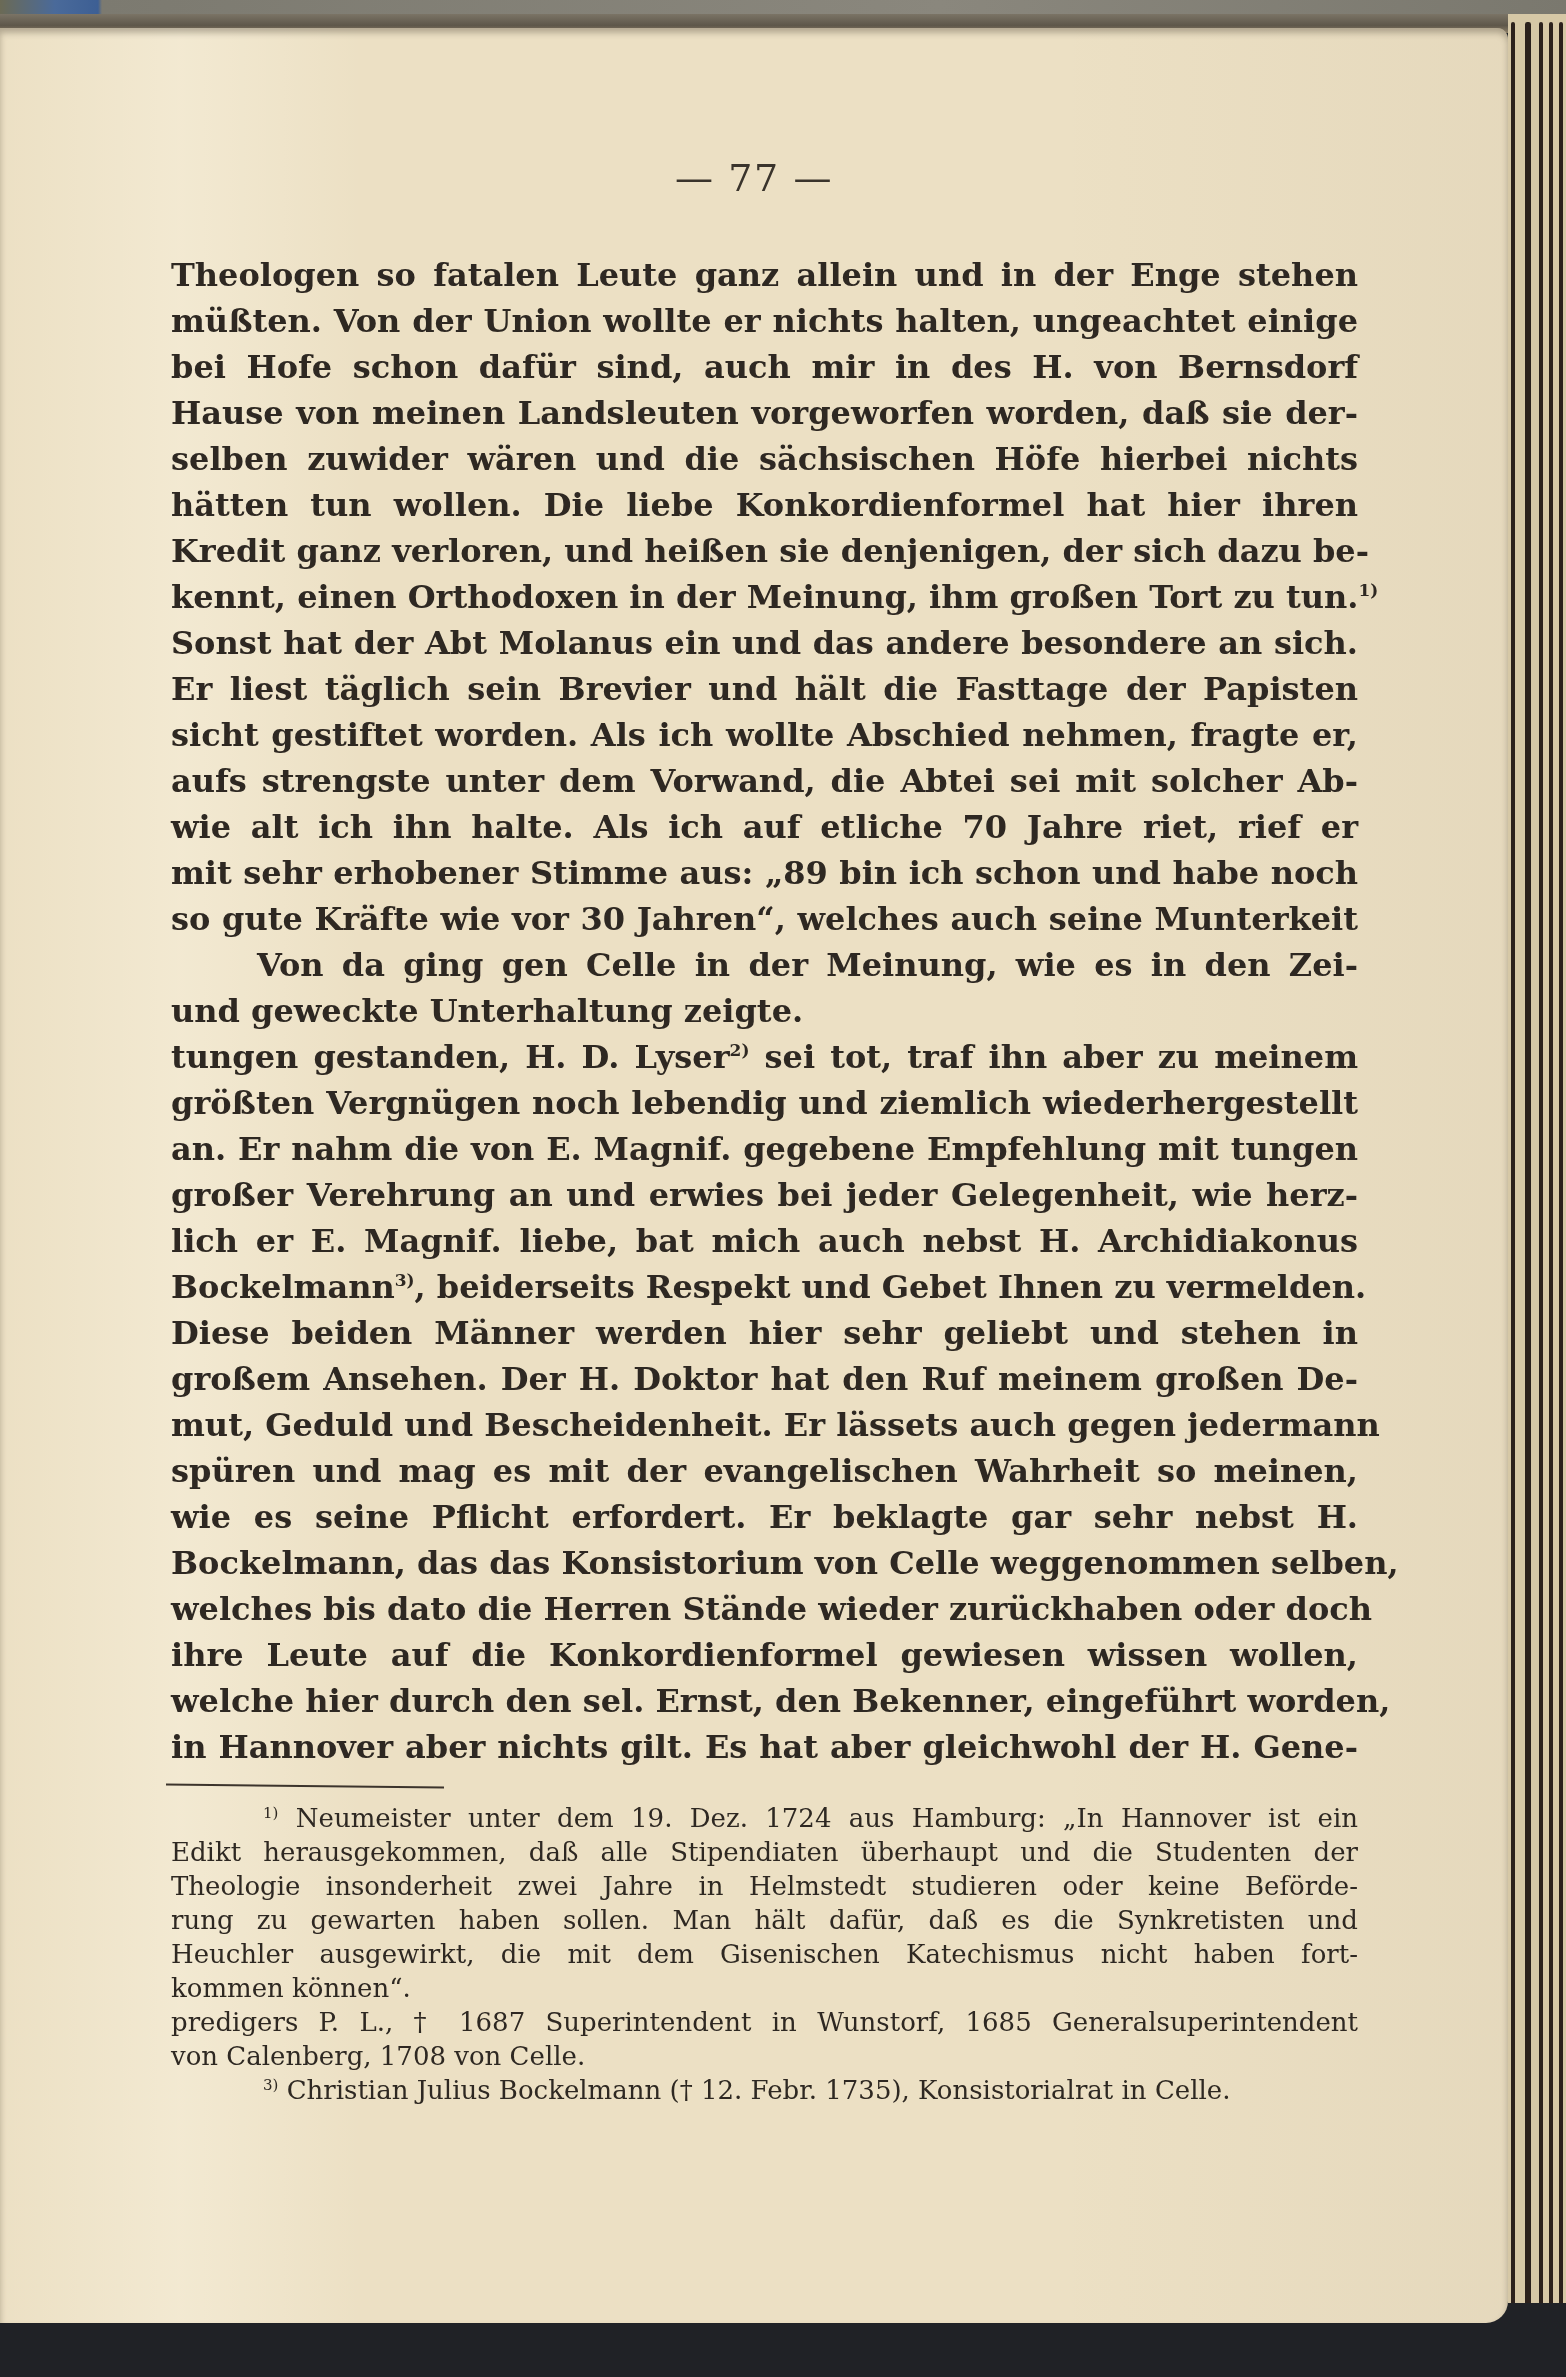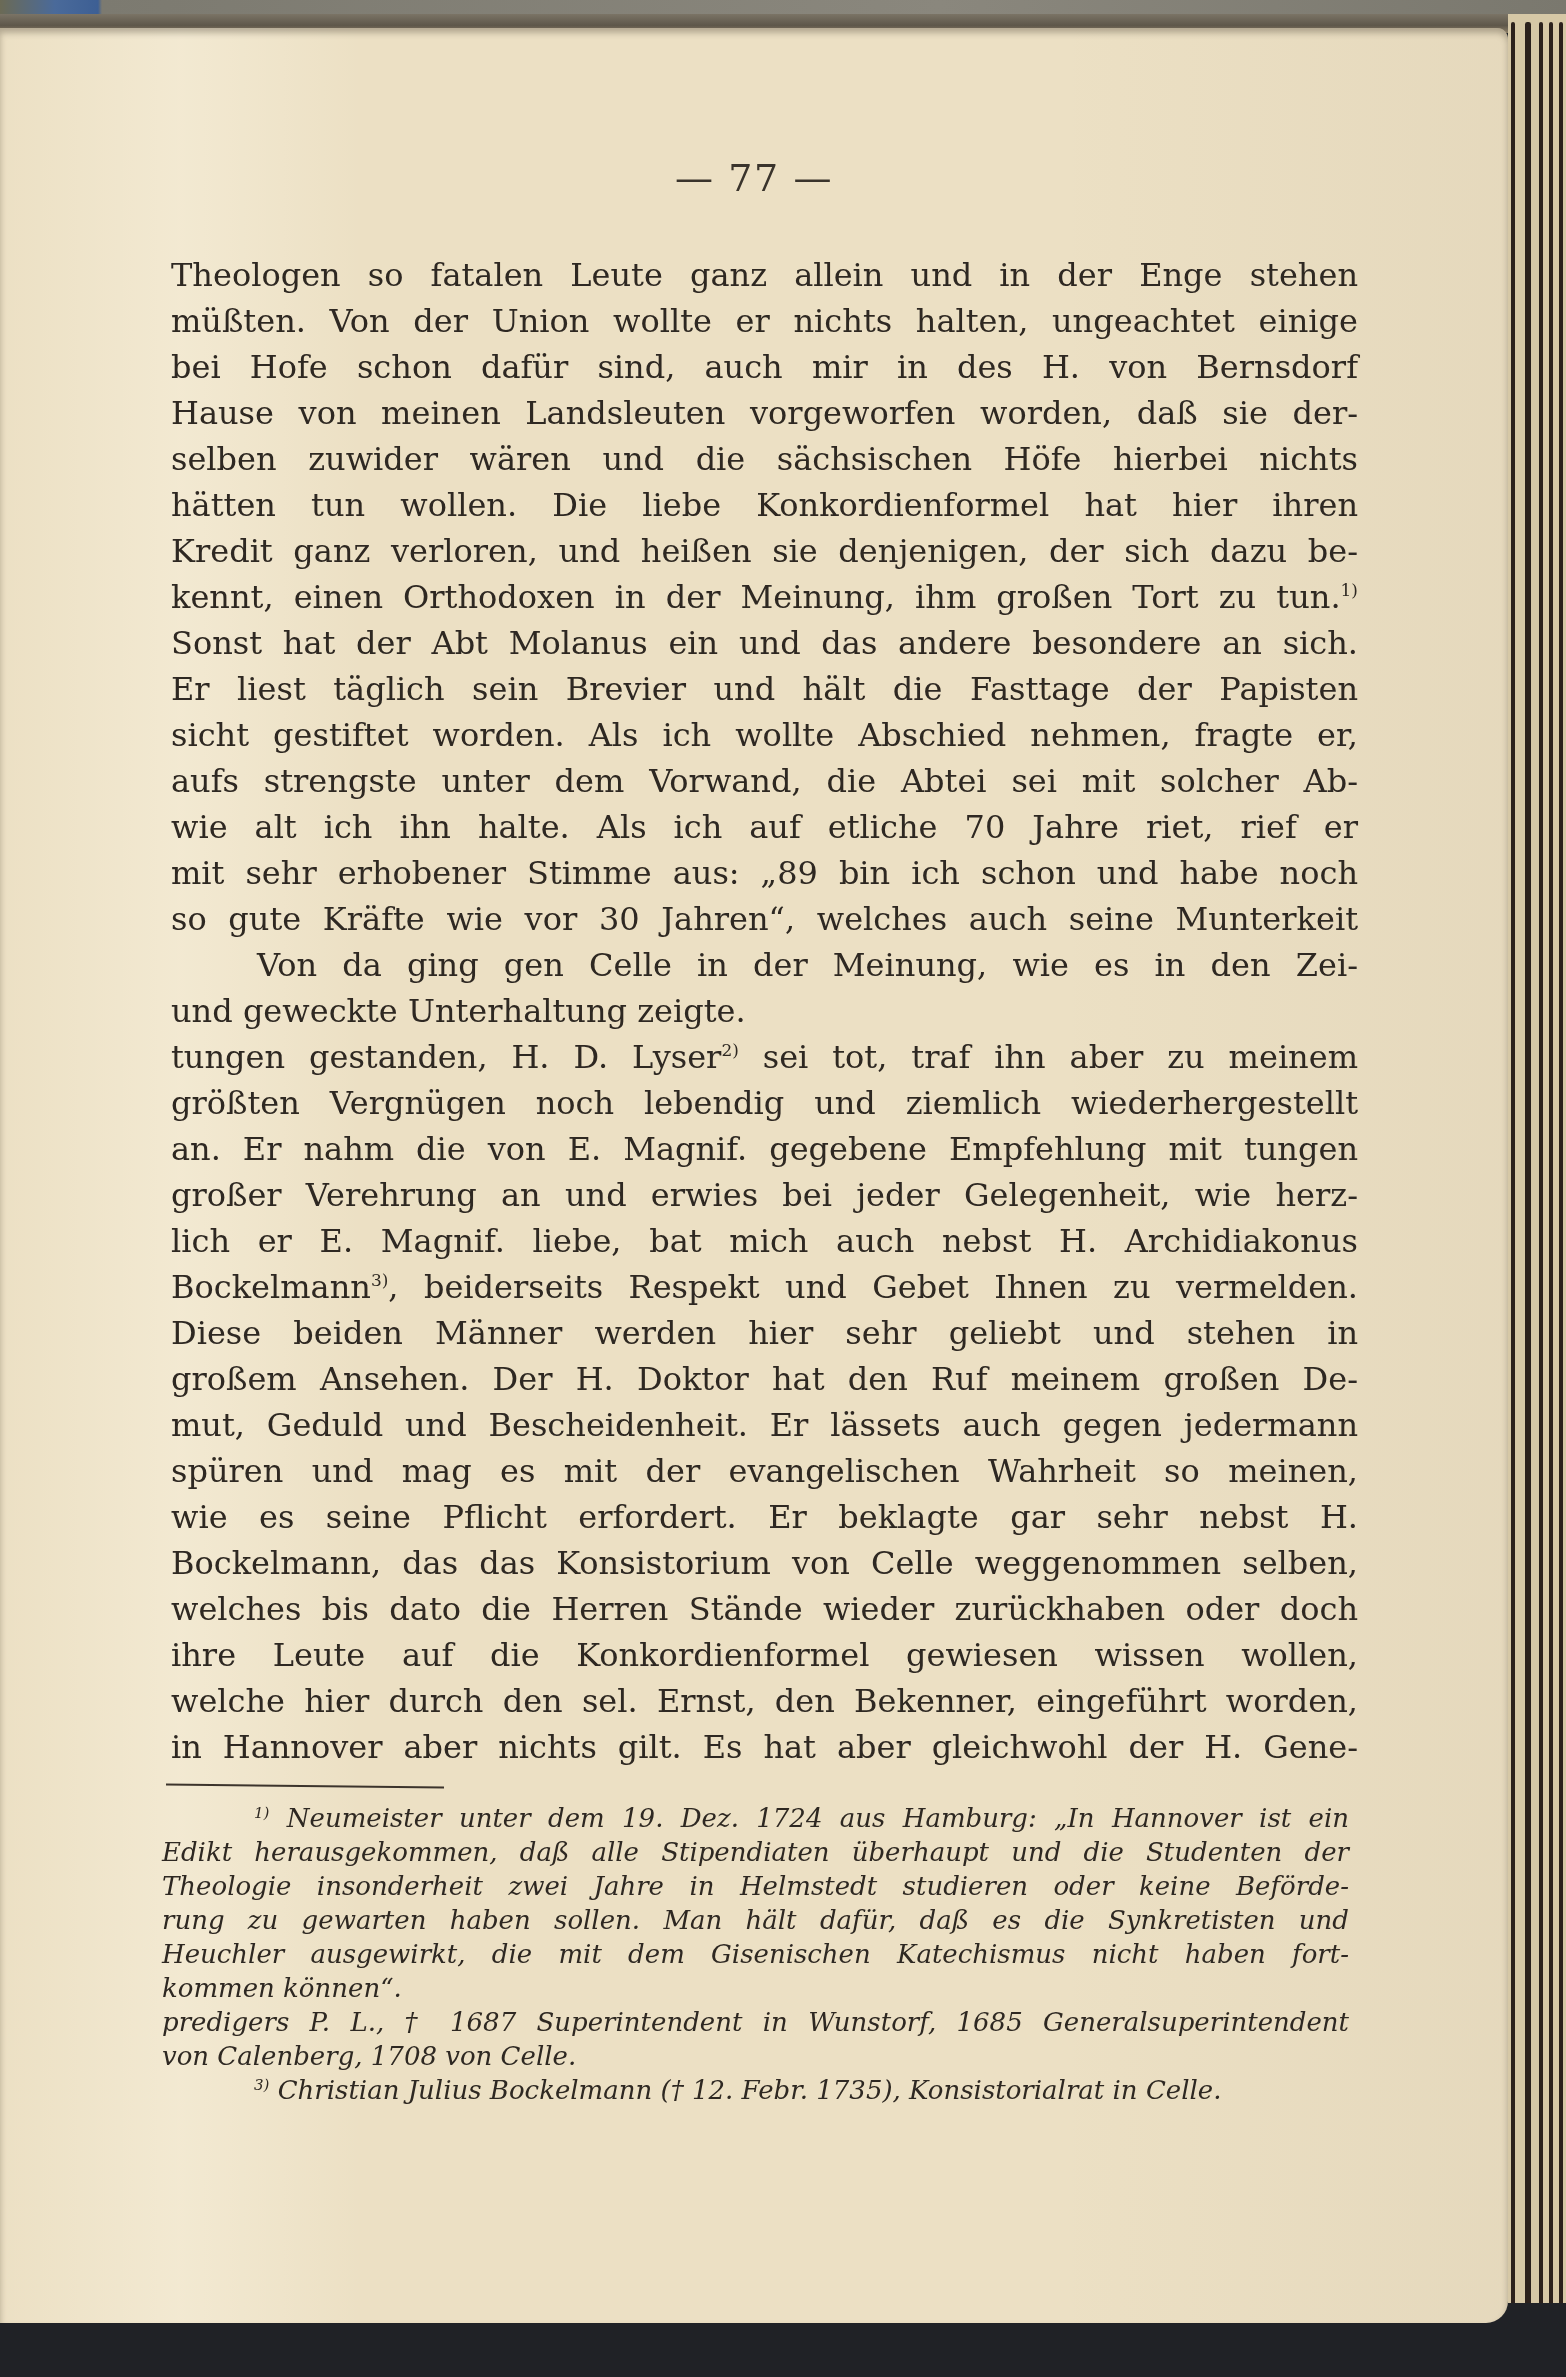--- a/index.html
+++ b/index.html
@@ -76,20 +76,21 @@
     line-height: 46px;
     color: #2e2822;
     text-align: justify;
   }
   .body-text .line {
     display: block;
     white-space: nowrap;
     text-align: justify;
     text-align-last: justify;
     height: 46px;
+    font-weight: bold;
   }
   .body-text .line.last {
     text-align-last: left;
   }
   .body-text .line.indent {
     padding-left: 86px;
   }
   sup {
     font-size: 17px;
     vertical-align: 11.8px;
@@ -97,26 +98,25 @@
   }
   .footnote-rule {
     position: absolute;
     left: 166px; top: 1757px;
     width: 278px; height: 2.4px;
     background: #3c342c;
     transform: rotate(0.6deg);
   }
   .footnotes {
     position: absolute;
-    left: 162px; top: 1773px;
+    left: 171px; top: 1773px;
     width: 1187px;
     font-size: 26px;
     line-height: 34px;
     color: #2e2822;
-    font-style: italic;
   }
   .footnotes .line {
     display: block;
     white-space: nowrap;
     text-align: justify;
     text-align-last: justify;
     height: 34px;
   }
   .footnotes .line.last {
     text-align-last: left;

